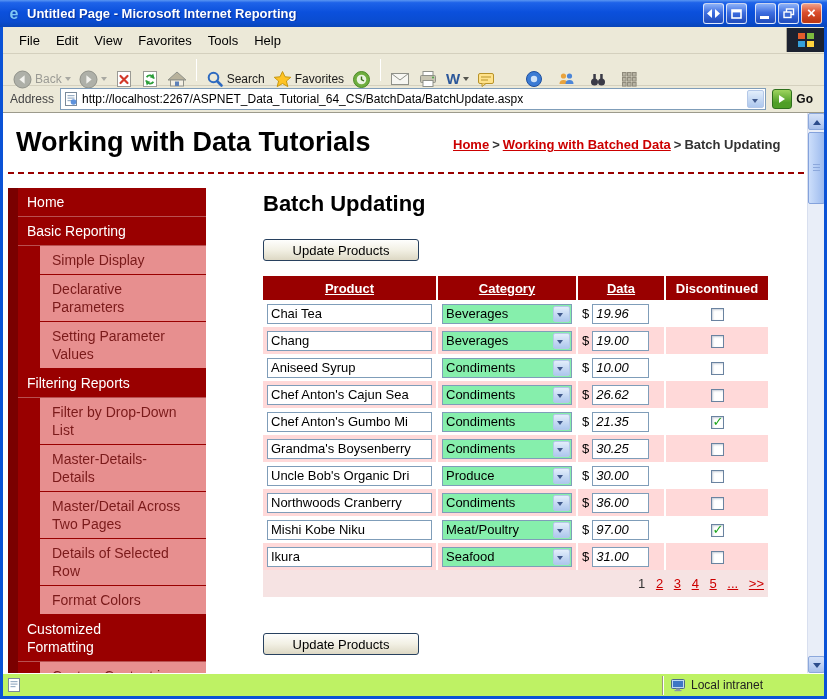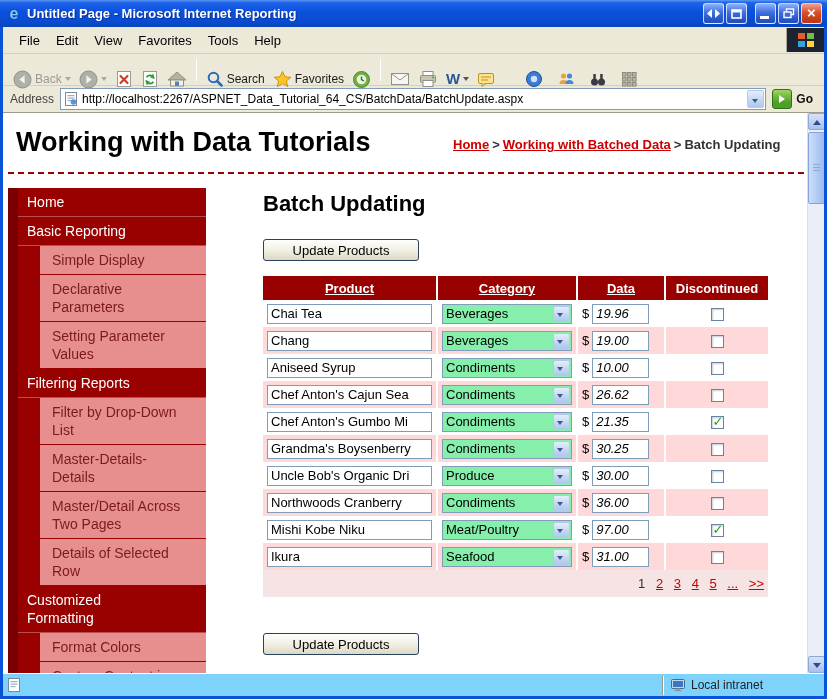--- a/index.html
+++ b/index.html
@@ -135,21 +135,21 @@
   
   .scrollbar { position: absolute; top: 0; right: 0; bottom: 0; width: 17px; background: #E9EEF8; border-left: 1px solid #D8DFEF; }
   .sb-btn { position: absolute; left: 0; width: 17px; height: 17px; background: linear-gradient(180deg, #D6E2F8, #BCCFF2 60%, #A8C0EC); border: 1px solid #8CA8DC; border-radius: 2px; cursor: pointer; }
   .sb-up { top: 0; } .sb-down { bottom: 0; }
   .sb-up::after { content: ""; position: absolute; left: 4px; top: 6px; border: 4px solid transparent; border-bottom: 5px solid #2C4C8C; margin-top: -4px; }
   .sb-down::after { content: ""; position: absolute; left: 4px; top: 6px; border: 4px solid transparent; border-top: 5px solid #2C4C8C; }
   .sb-thumb { position: absolute; left: 0; top: 19px; width: 17px; height: 72px; background: linear-gradient(90deg, #CCDEFB, #B4CCF4 50%, #9CBAEE); border: 1px solid #84A2DC; border-radius: 2px; cursor: grab; }
   .sb-thumb::after { content: ""; position: absolute; left: 4px; top: 31px; width: 7px; height: 1px; background: #8CA8DC; box-shadow: 0 3px 0 #8CA8DC, 0 6px 0 #8CA8DC; }
 
   
-  .statusbar { height: 23px; display: flex; align-items: center; background: #7dd3fc; border-top: 1px solid #fff; box-shadow: 0 -1px 0 #ACA899; padding: 0 4px; font-size: 12px; color: #222; }
+  .statusbar { height: 23px; display: flex; align-items: center; background: #bef264; border-top: 1px solid #fff; box-shadow: 0 -1px 0 #ACA899; padding: 0 4px; font-size: 12px; color: #222; }
   .status-panel { margin-left: auto; width: 158px; display: flex; align-items: center; gap: 5px; padding-left: 7px; border-left: 1px solid #9C987F; box-shadow: inset 1px 0 0 #fff; height: 19px; }
 </style>
 </head>
 <body>
 
 <div class="window">
 
   <div class="titlebar">
     <span class="win-icon">e</span>
     <span class="win-title">Untitled Page - Microsoft Internet Reporting</span>
@@ -360,22 +360,22 @@
         <div class="side-item side-section">Home</div>
         <div class="side-item side-section">Basic Reporting</div>
         <div class="side-item side-child">Simple Display</div>
         <div class="side-item side-child">Declarative Parameters</div>
         <div class="side-item side-child">Setting Parameter Values</div>
         <div class="side-item side-section">Filtering Reports</div>
         <div class="side-item side-child">Filter by Drop-Down List</div>
         <div class="side-item side-child">Master-Details-Details</div>
         <div class="side-item side-child">Master/Detail Across Two Pages</div>
         <div class="side-item side-child">Details of Selected Row</div>
+        <div class="side-item side-child">Format Colors</div>
         <div class="side-item side-section">Customized Formatting</div>
-        <div class="side-item side-child">Format Colors</div>
         <div class="side-item side-child">Custom Content in a</div>
       </div>
 
       <div class="page-heading">Batch Updating</div>
 
       <button class="btn btn-top">Update Products</button>
 
       <table class="grid">
         <colgroup>
             <col style="width:175px">

